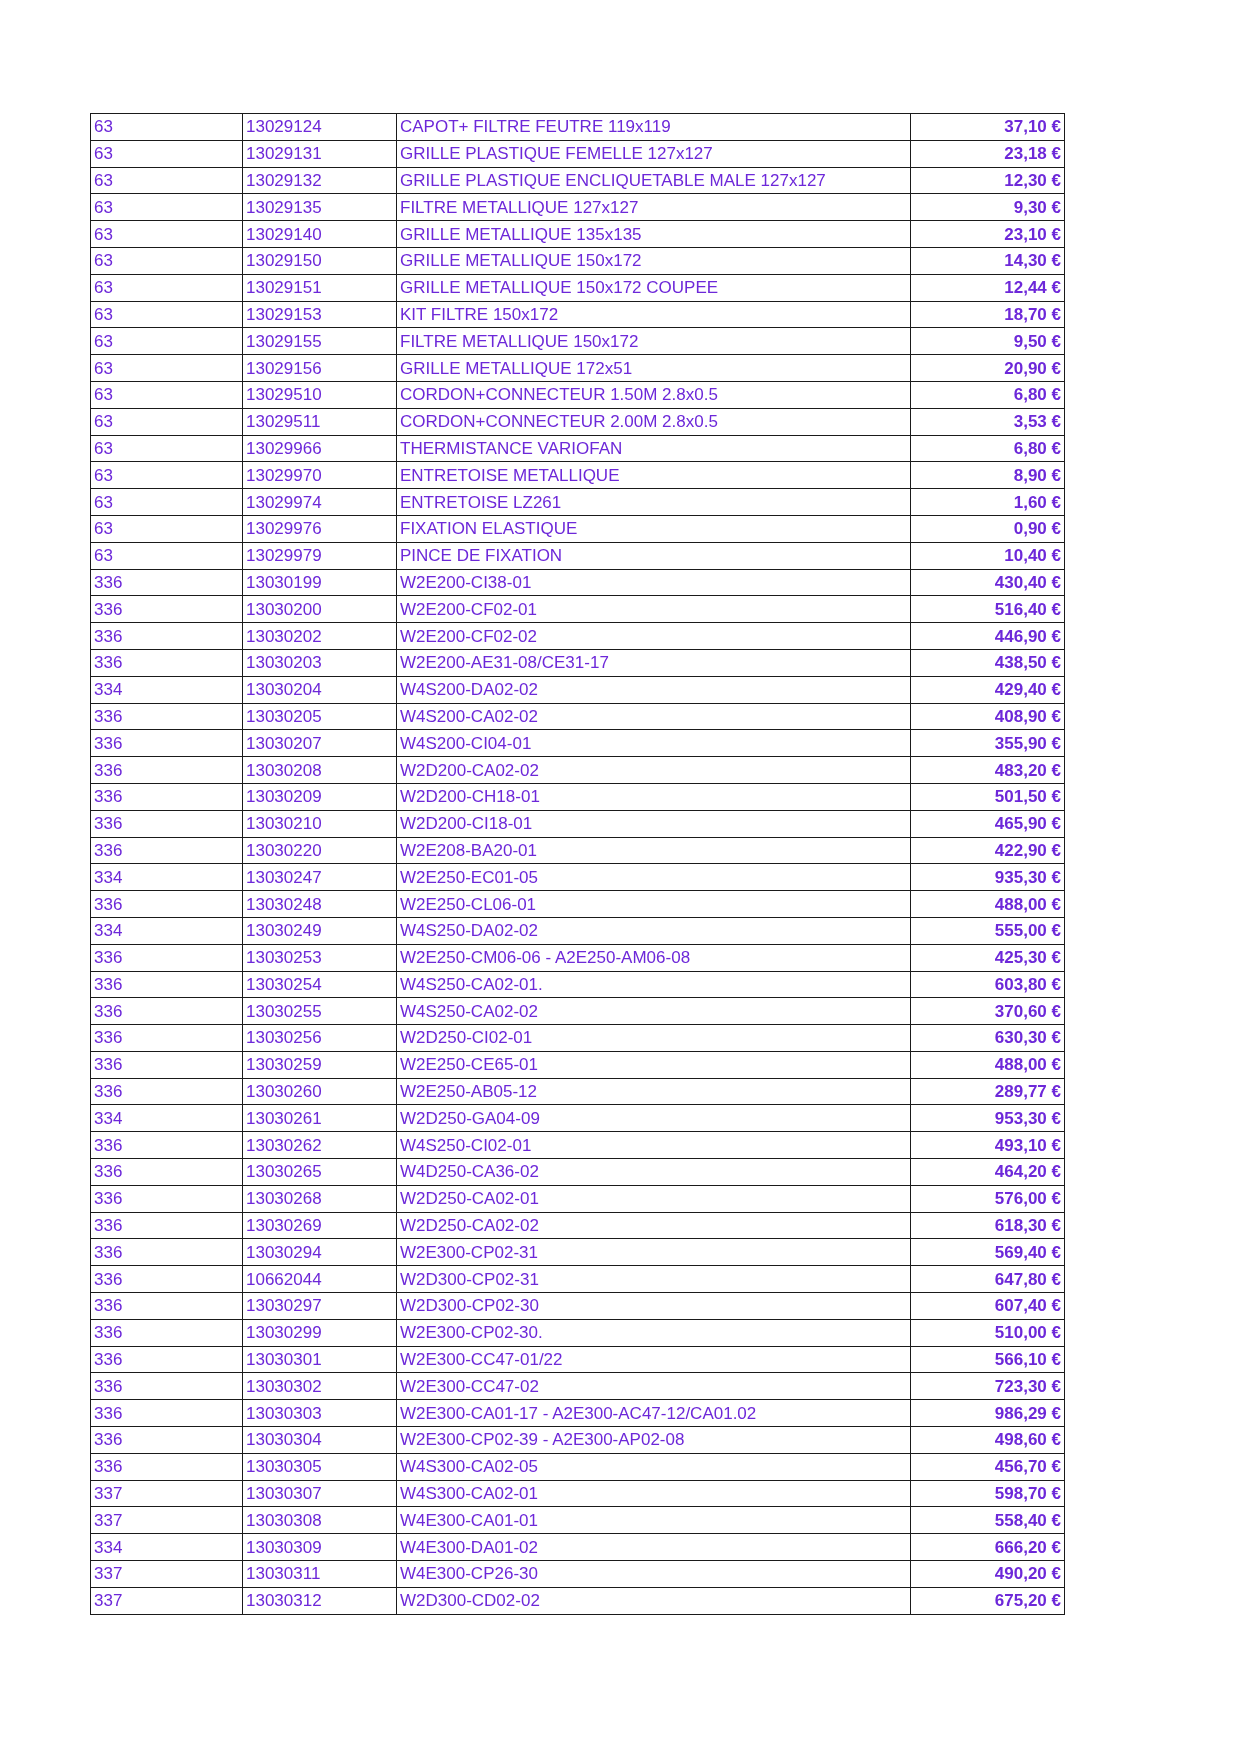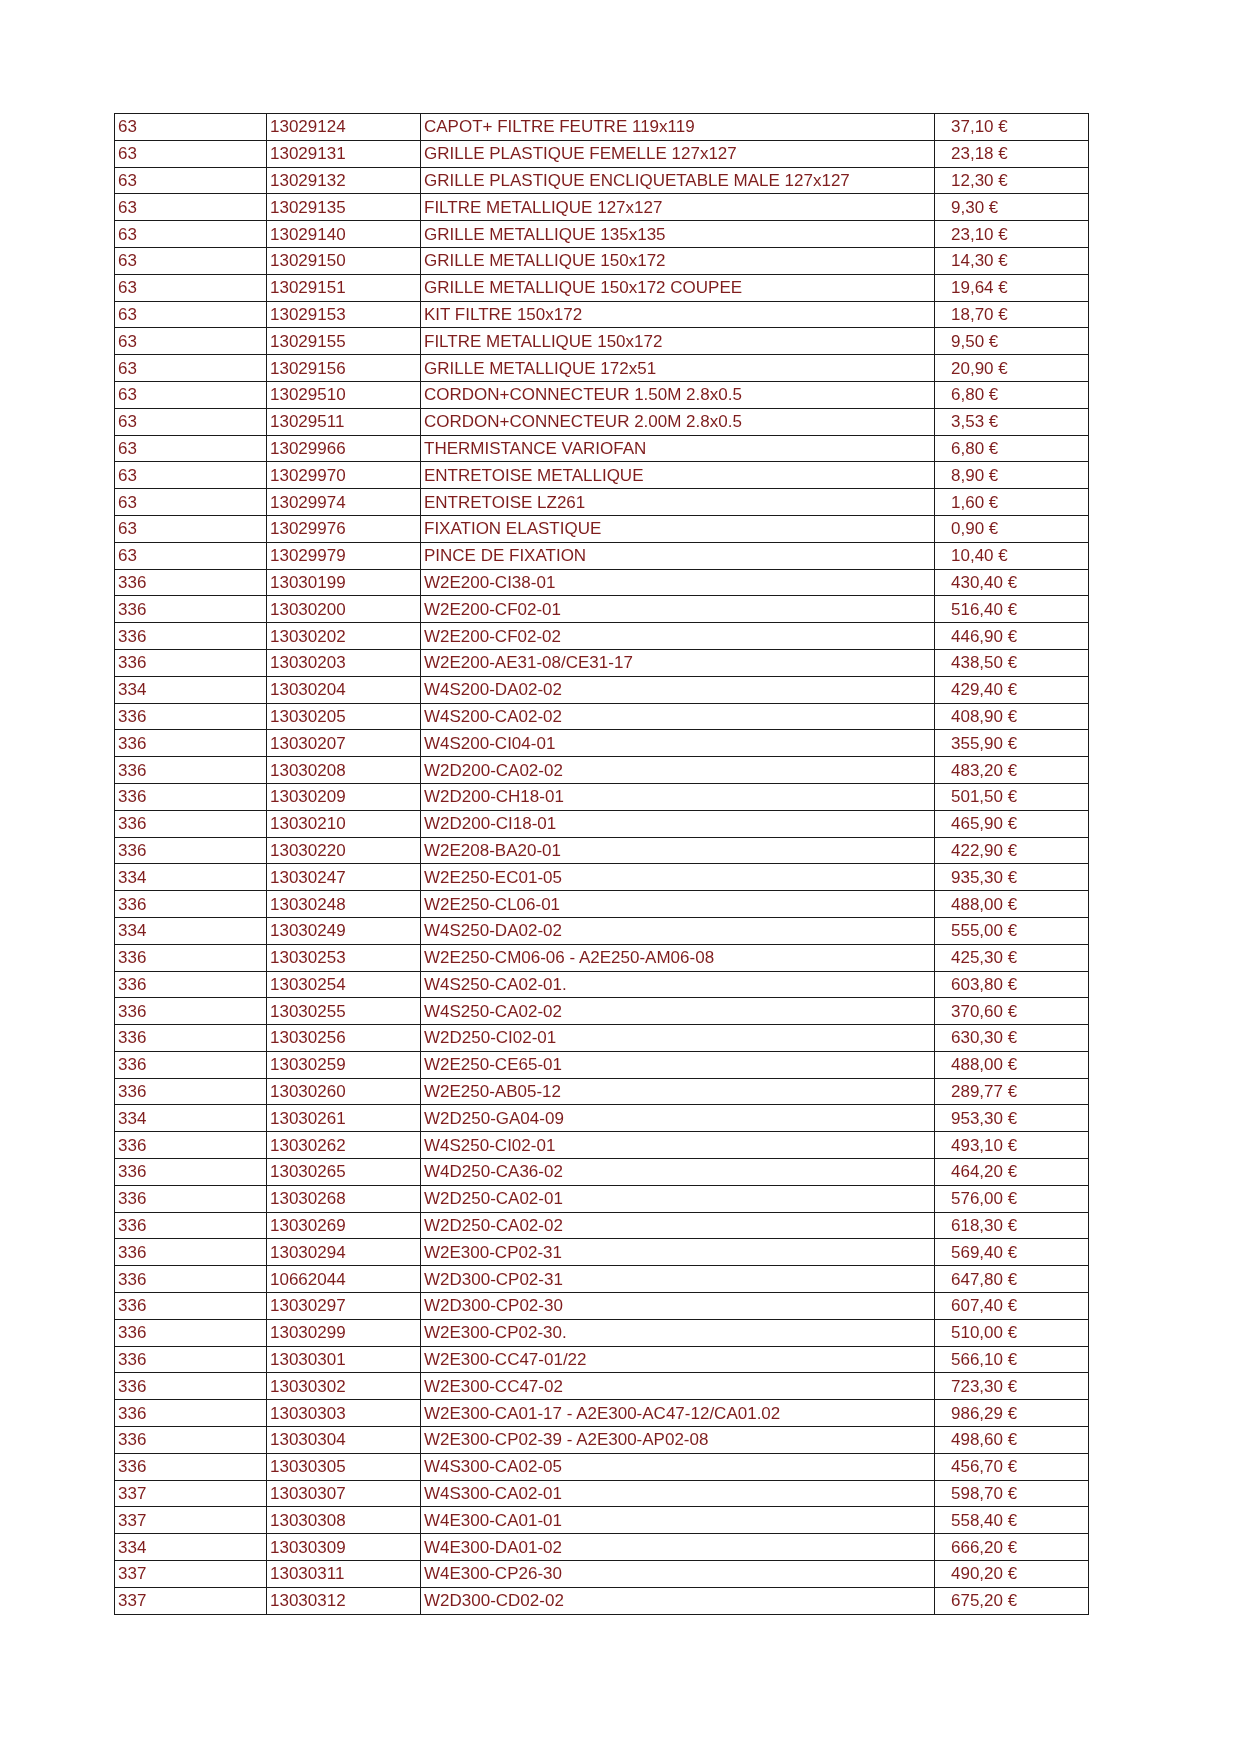--- a/index.html
+++ b/index.html
@@ -1,33 +1,33 @@
 <!DOCTYPE html>
 <html><head>
 <meta charset="utf-8">
 <style>
   html, body { margin: 0; padding: 0; background: #ffffff; }
   body { width: 1241px; height: 1755px; position: relative; overflow: hidden; }
   .sheet {
-    position: absolute; left: 114px; top: 113px;
+    position: absolute; left: 90px; top: 113px;
     border-collapse: collapse; table-layout: fixed;
     font-family: "Liberation Sans", "DejaVu Sans", sans-serif;
-    font-size: 17px; color: #7f1d1d;
+    font-size: 17px; color: #6d28d9;
   }
   .sheet td {
     border: 1.5px solid #1a1a1a;
     height: 25.8px; padding: 0 3px; line-height: 25px;
     white-space: nowrap; overflow: hidden;
   }
   .sheet col.c-group { width: 152px; }
   .sheet col.c-code { width: 154px; }
   .sheet col.c-desc { width: 514px; }
   .sheet col.c-price { width: 154px; }
   .sheet td.code { text-align: left; }
-  .sheet td.price { text-align: left; font-weight: normal; padding-left: 16px; }
+  .sheet td.price { text-align: right; font-weight: bold; padding-left: 16px; }
 </style>
 </head>
 <body>
 
 <table class="sheet">
   <colgroup>
     <col class="c-group">
       <col class="c-code">
       <col class="c-desc">
       <col class="c-price">
@@ -66,21 +66,21 @@
       <tr>
     <td class="group">63</td>
     <td class="code">13029150</td>
     <td class="desc">GRILLE METALLIQUE 150x172</td>
     <td class="price">14,30 €</td>
   </tr>
       <tr>
     <td class="group">63</td>
     <td class="code">13029151</td>
     <td class="desc">GRILLE METALLIQUE 150x172 COUPEE</td>
-    <td class="price">19,64 €</td>
+    <td class="price">12,44 €</td>
   </tr>
       <tr>
     <td class="group">63</td>
     <td class="code">13029153</td>
     <td class="desc">KIT FILTRE 150x172</td>
     <td class="price">18,70 €</td>
   </tr>
       <tr>
     <td class="group">63</td>
     <td class="code">13029155</td>

